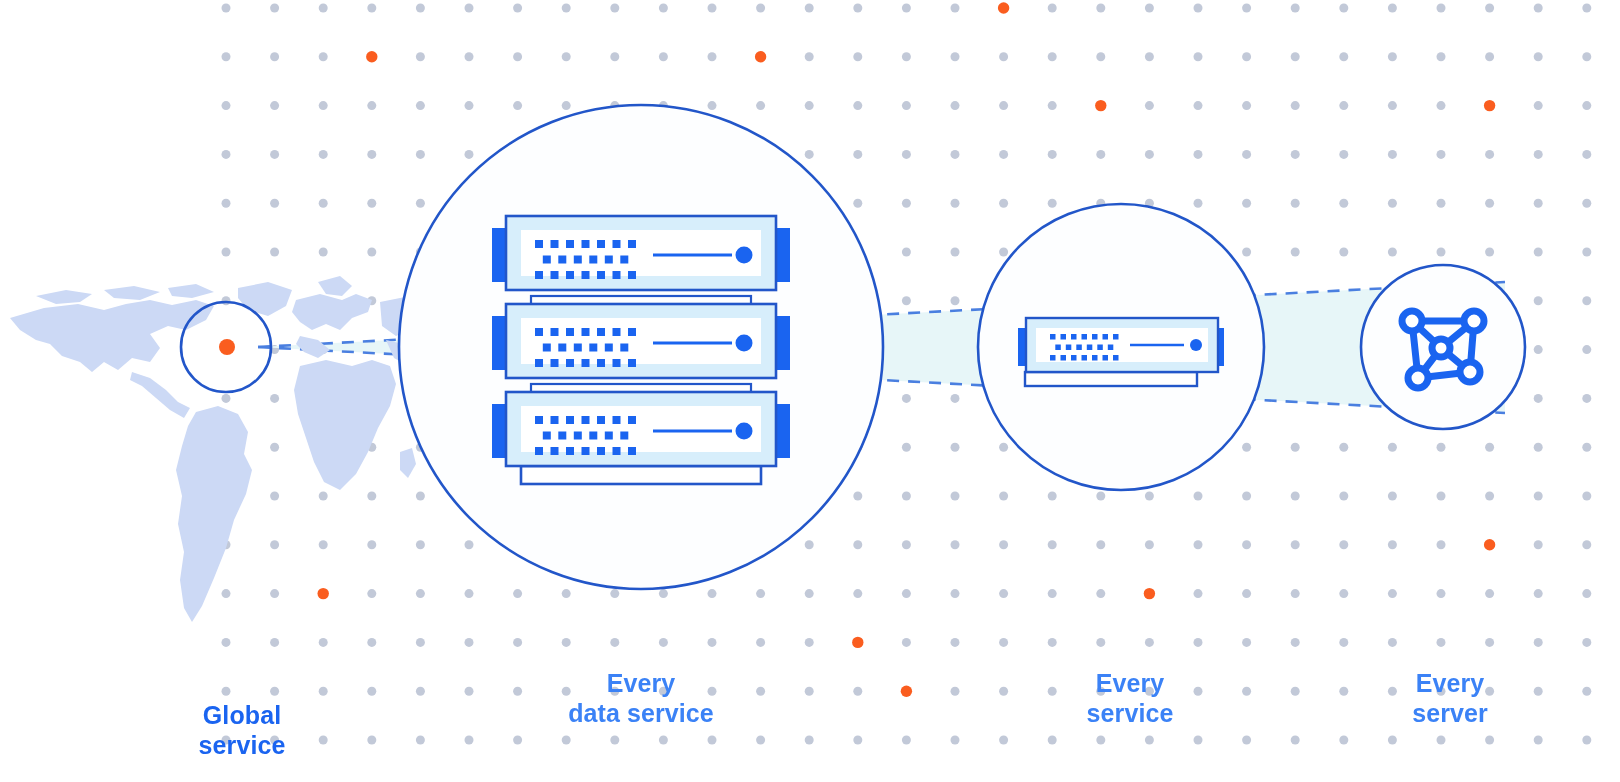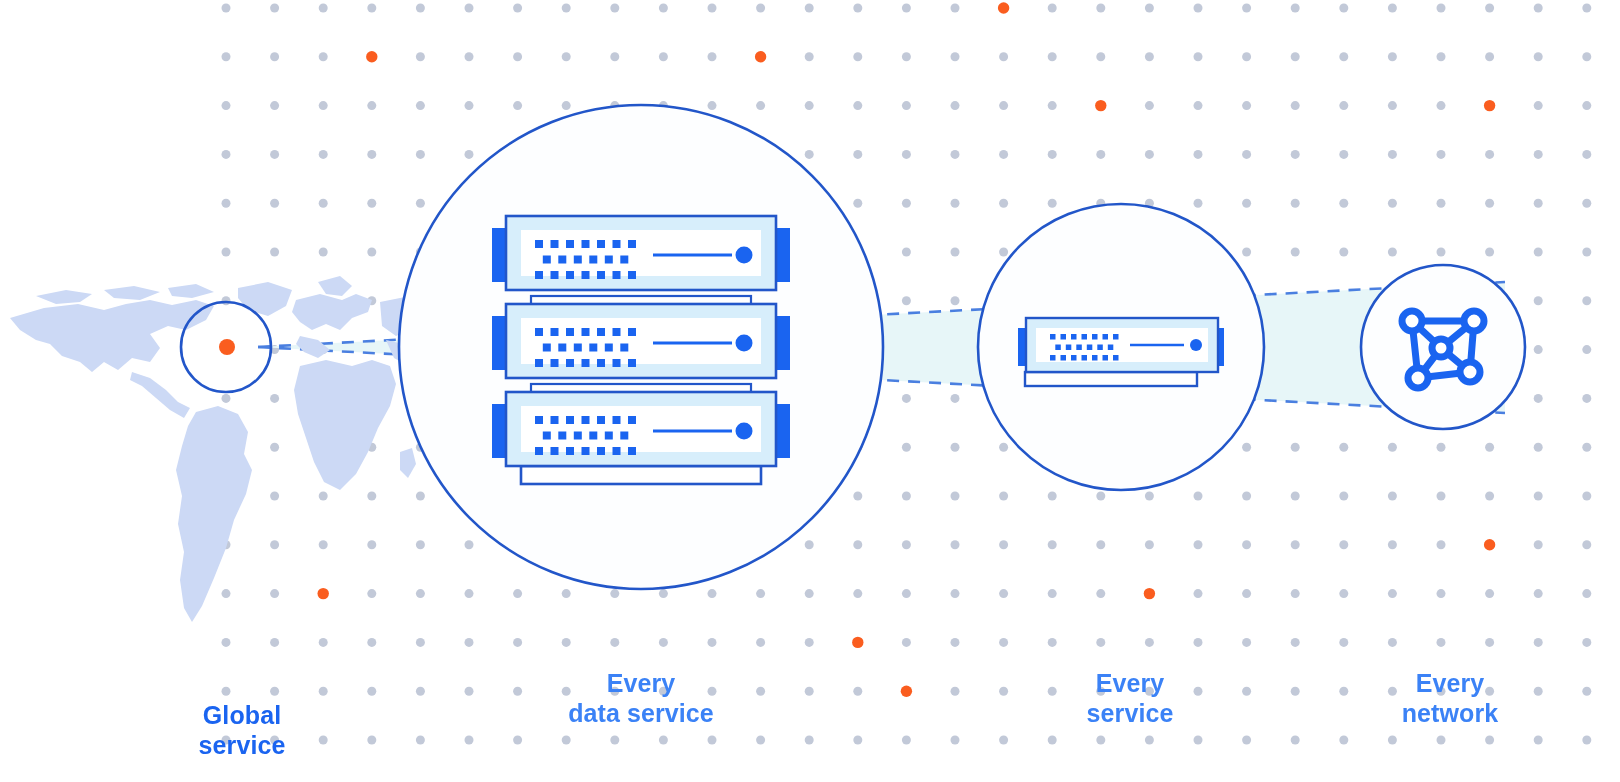--- a/index.html
+++ b/index.html
@@ -732,15 +732,15 @@
       </g>
     </g>
   </svg>
 
   <div class="label brand" style="left:142px; top:668px; width:200px;margin-top:32px;"><span>Global</span><br><span>service</span></div>
 
   <div class="label dark" style="left:491px; top:668px; width:300px;"><span>Every</span><br><span>data service</span></div>
 
   <div class="label dark" style="left:1010px; top:668px; width:240px;"><span>Every</span><br><span>service</span></div>
 
-  <div class="label dark" style="left:1330px; top:668px; width:240px;"><span>Every</span><br><span>network</span></div>
+  <div class="label dark" style="left:1330px; top:668px; width:240px;"><span>Every</span><br><span>server</span></div>
 
 </div>
 
 </body></html>

